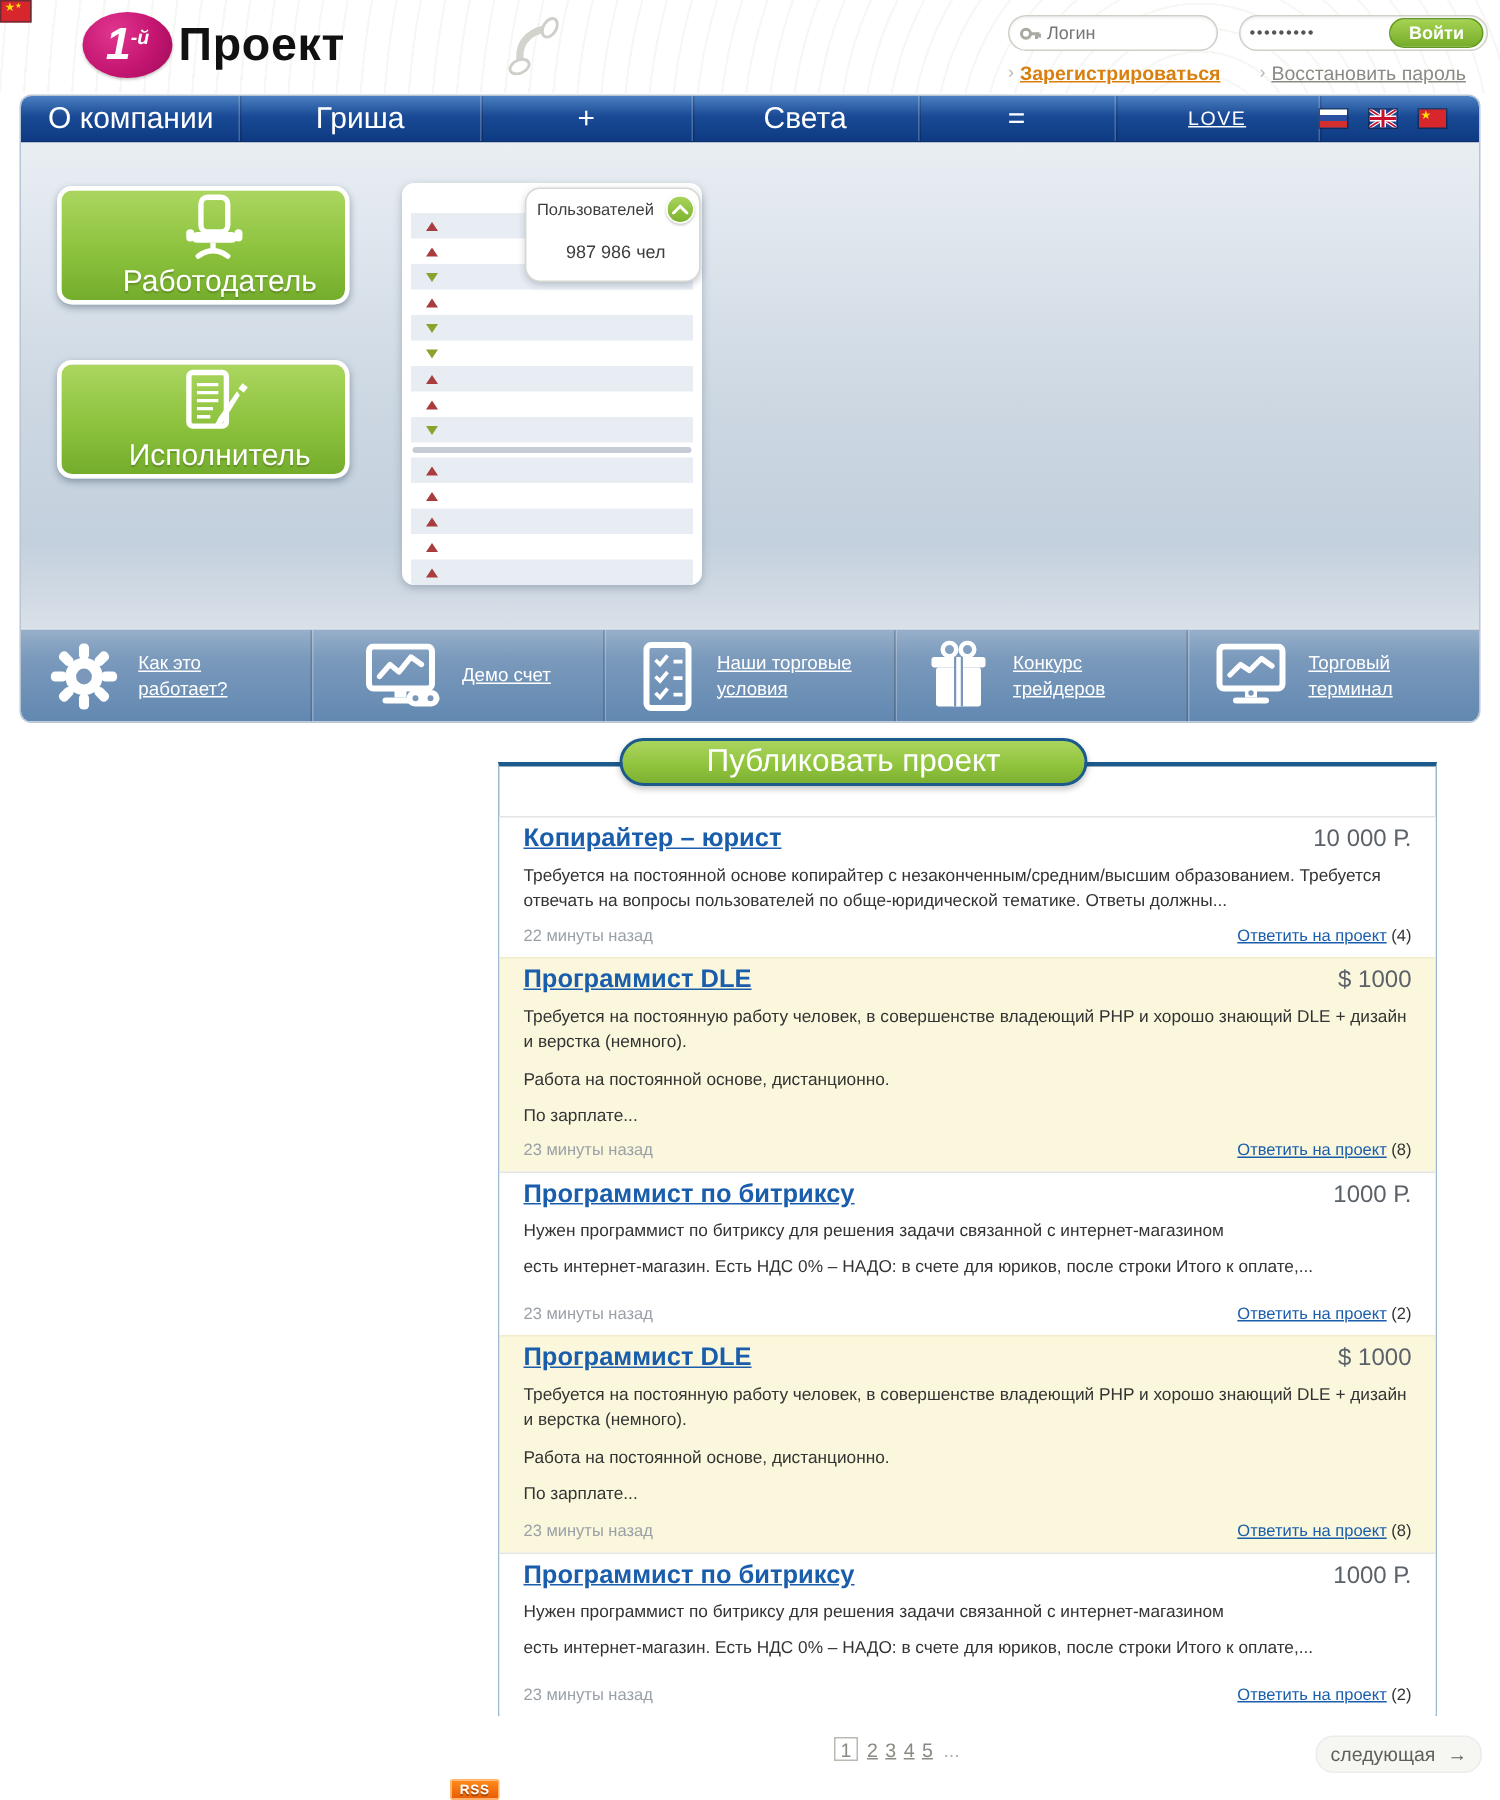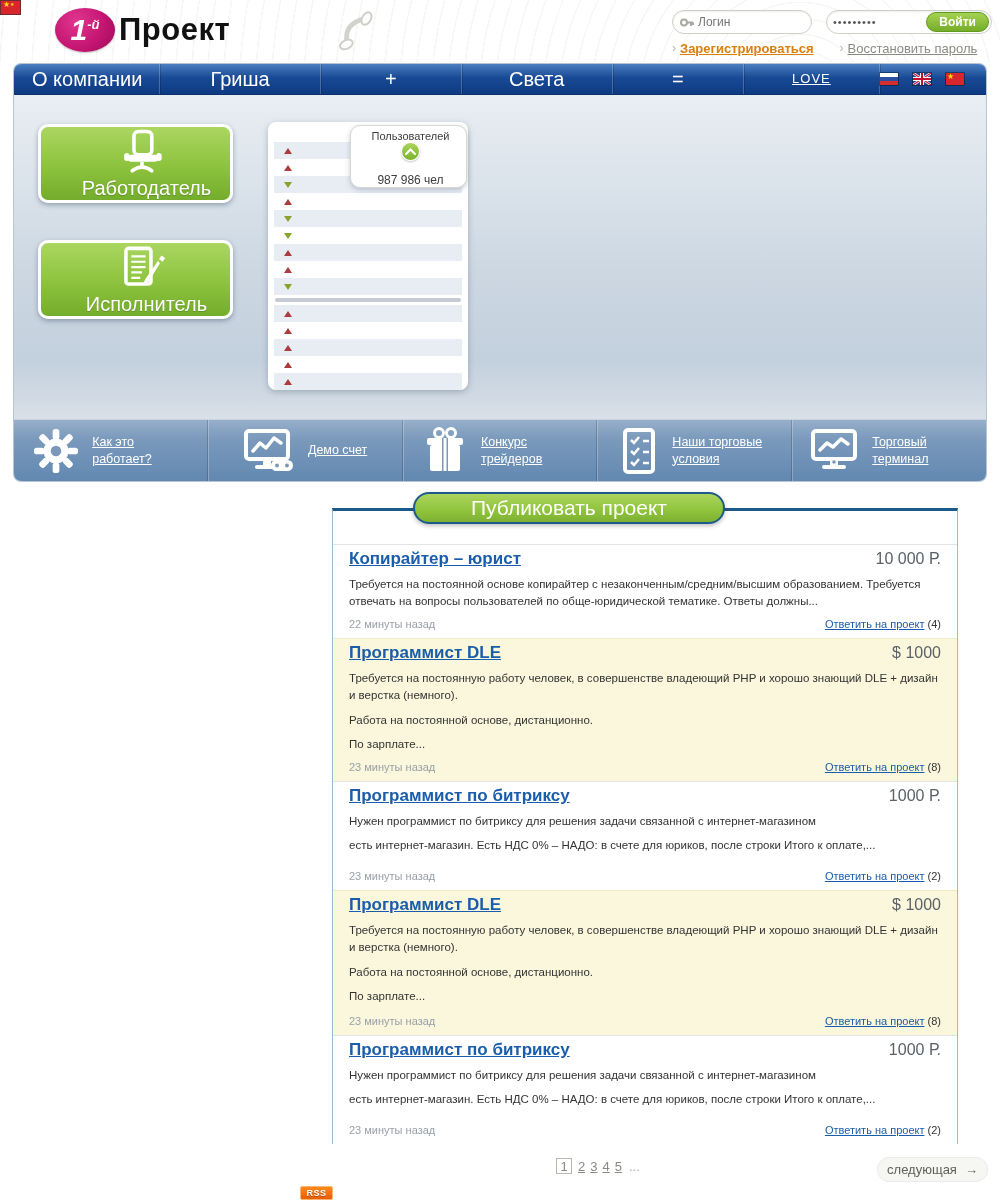--- a/index.html
+++ b/index.html
@@ -103,21 +103,21 @@
   .tri { width:0; height:0; margin-left:10px; }
   .tri.up { border-left:4px solid transparent; border-right:4px solid transparent; border-bottom:6px solid #a93c3c; }
   .tri.down { border-left:4px solid transparent; border-right:4px solid transparent; border-top:6px solid #8aa22e; }
   .t-divider { height:4px; background:#c6ccd5; margin:3px 1px; border-radius:2px; }
 
   .user-popup {
     position:absolute; left:336px; top:30px; width:117px; height:63px; z-index:5;
     background:#fff; border:1px solid #d8d8d2; border-radius:10px;
     box-shadow:0 2px 5px rgba(70,90,110,.3); padding:4px 3px 0 7px;
   }
-  .popup-head { display:flex; align-items:center; justify-content:space-between;flex-direction:column; }
+  .popup-head { display:flex; align-items:center; justify-content:space-between; }
   .popup-label { font-size:11px; color:#3d3d3d; }
   .popup-toggle {
     width:19px; height:19px; border-radius:50%; cursor:pointer; flex:0 0 auto;
     background:linear-gradient(#a9d45c,#7db32f); border:1px solid #fff;
     display:flex; align-items:center; justify-content:center;
     box-shadow:0 1px 2px rgba(0,0,0,.25);
   }
   .popup-value { font-size:12px; color:#3d3d3d; text-align:center; margin-top:12px; }
 
   
@@ -365,42 +365,42 @@
           <rect x="20" y="30" width="8" height="6" fill="#fff"></rect>
           <rect x="12" y="36" width="24" height="4" rx="2" fill="#fff"></rect>
           <rect x="28" y="31" width="22" height="11" rx="5.5" fill="#fff"></rect>
           <circle cx="34" cy="36.5" r="2" fill="#7b98ba"></circle>
           <circle cx="44" cy="36.5" r="2" fill="#7b98ba"></circle>
         </svg>
         <span class="svc-label">Демо счет</span>
       </div>
 
       <div class="svc">
-        <svg class="svc-icon" width="46" height="48" viewBox="0 0 46 48">
-          <rect x="8" y="18" width="30" height="26" rx="2" fill="#fff"></rect>
-          <rect x="5" y="11" width="36" height="7" rx="2" fill="#fff"></rect>
-          <rect x="20" y="11" width="6" height="33" fill="#7b98ba"></rect>
-          <rect x="21.5" y="11" width="3" height="33" fill="#fff"></rect>
-          <circle cx="17" cy="6" r="4.5" fill="none" stroke="#fff" stroke-width="3"></circle>
-          <circle cx="29" cy="6" r="4.5" fill="none" stroke="#fff" stroke-width="3"></circle>
-        </svg>
-        <span class="svc-label">Конкурс трейдеров</span>
-      </div>
-
-      <div class="svc">
         <svg class="svc-icon" width="40" height="48" viewBox="0 0 40 48">
           <rect x="6" y="3" width="28" height="42" rx="3" fill="none" stroke="#fff" stroke-width="4"></rect>
           <path d="M12 13 l3 3 5 -6" fill="none" stroke="#fff" stroke-width="2.5"></path>
           <path d="M24 14 H30" stroke="#fff" stroke-width="2.5"></path>
           <path d="M12 24 l3 3 5 -6" fill="none" stroke="#fff" stroke-width="2.5"></path>
           <path d="M24 25 H30" stroke="#fff" stroke-width="2.5"></path>
           <path d="M12 35 l3 3 5 -6" fill="none" stroke="#fff" stroke-width="2.5"></path>
           <path d="M24 36 H30" stroke="#fff" stroke-width="2.5"></path>
         </svg>
         <span class="svc-label">Наши торговые условия</span>
+      </div>
+
+      <div class="svc">
+        <svg class="svc-icon" width="46" height="48" viewBox="0 0 46 48">
+          <rect x="8" y="18" width="30" height="26" rx="2" fill="#fff"></rect>
+          <rect x="5" y="11" width="36" height="7" rx="2" fill="#fff"></rect>
+          <rect x="20" y="11" width="6" height="33" fill="#7b98ba"></rect>
+          <rect x="21.5" y="11" width="3" height="33" fill="#fff"></rect>
+          <circle cx="17" cy="6" r="4.5" fill="none" stroke="#fff" stroke-width="3"></circle>
+          <circle cx="29" cy="6" r="4.5" fill="none" stroke="#fff" stroke-width="3"></circle>
+        </svg>
+        <span class="svc-label">Конкурс трейдеров</span>
       </div>
 
       <div class="svc">
         <svg class="svc-icon" width="50" height="44" viewBox="0 0 50 44">
           <rect x="4" y="2" width="42" height="28" rx="3" fill="none" stroke="#fff" stroke-width="4"></rect>
           <path d="M11 21 L18 14 L24 18 L32 10 L39 15" fill="none" stroke="#fff" stroke-width="3.5" stroke-linecap="round" stroke-linejoin="round"></path>
           <rect x="21" y="30" width="8" height="6" fill="#fff"></rect>
           <rect x="13" y="36" width="24" height="4" rx="2" fill="#fff"></rect>
           <circle cx="25" cy="33" r="1.8" fill="#7b98ba"></circle>
         </svg>

